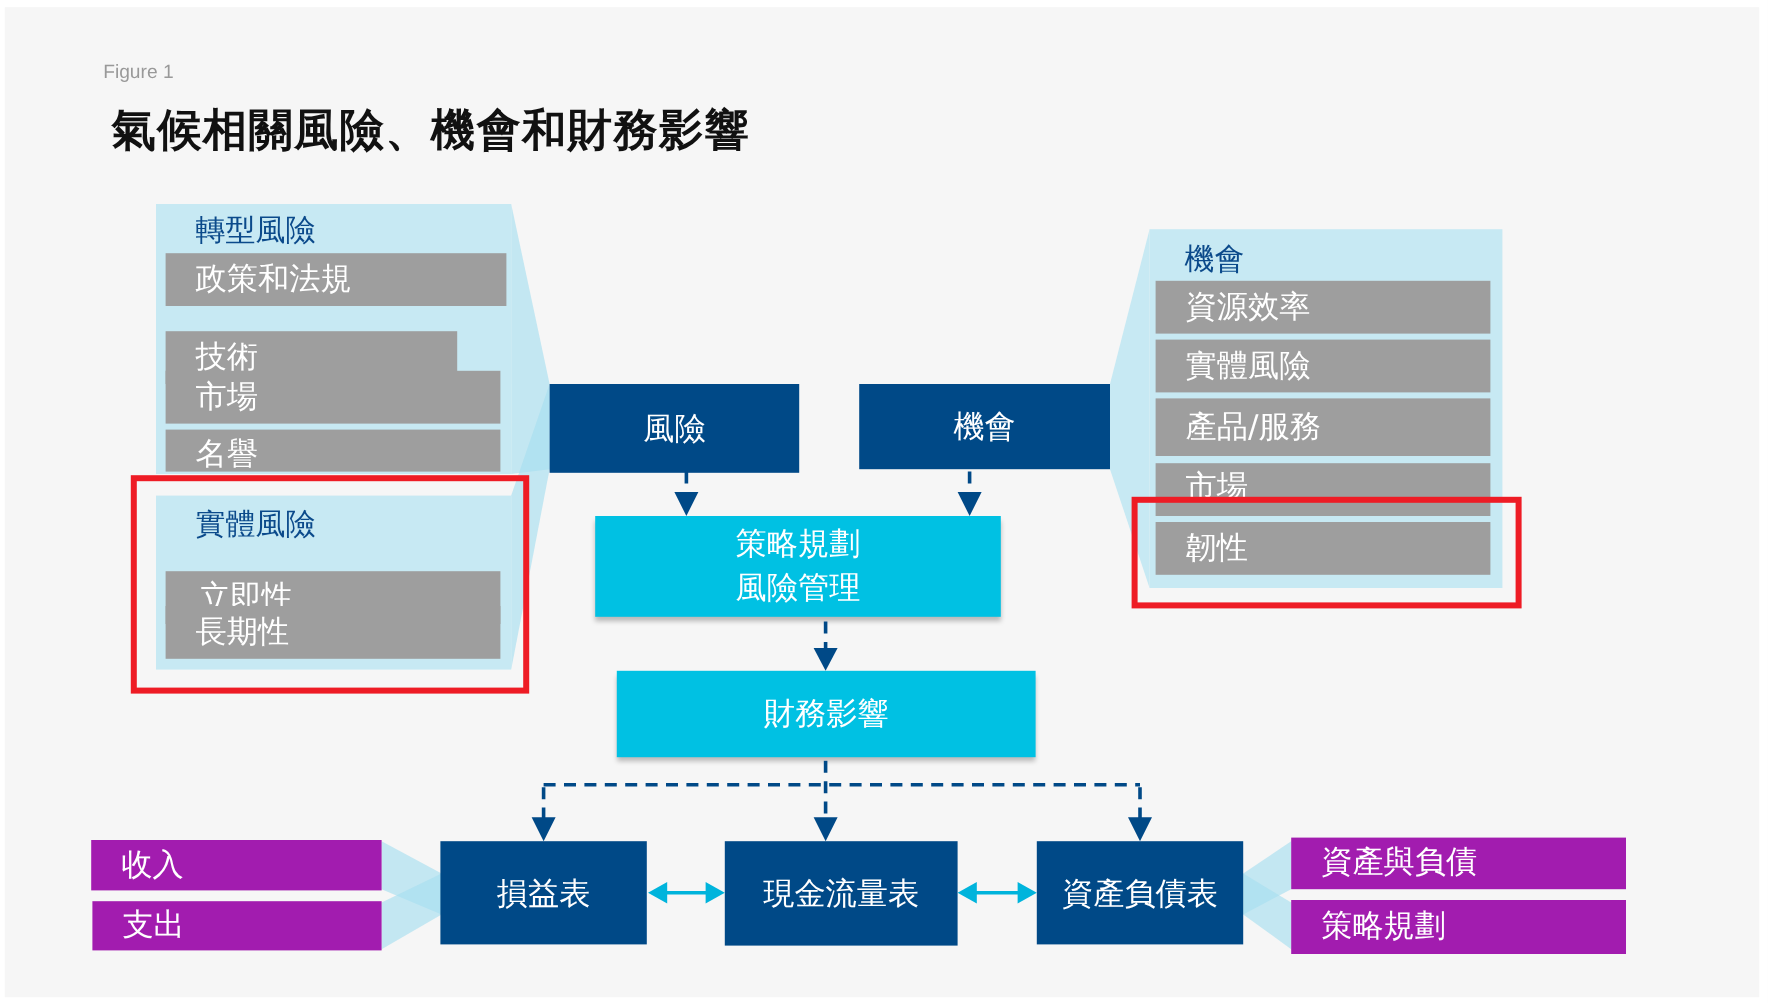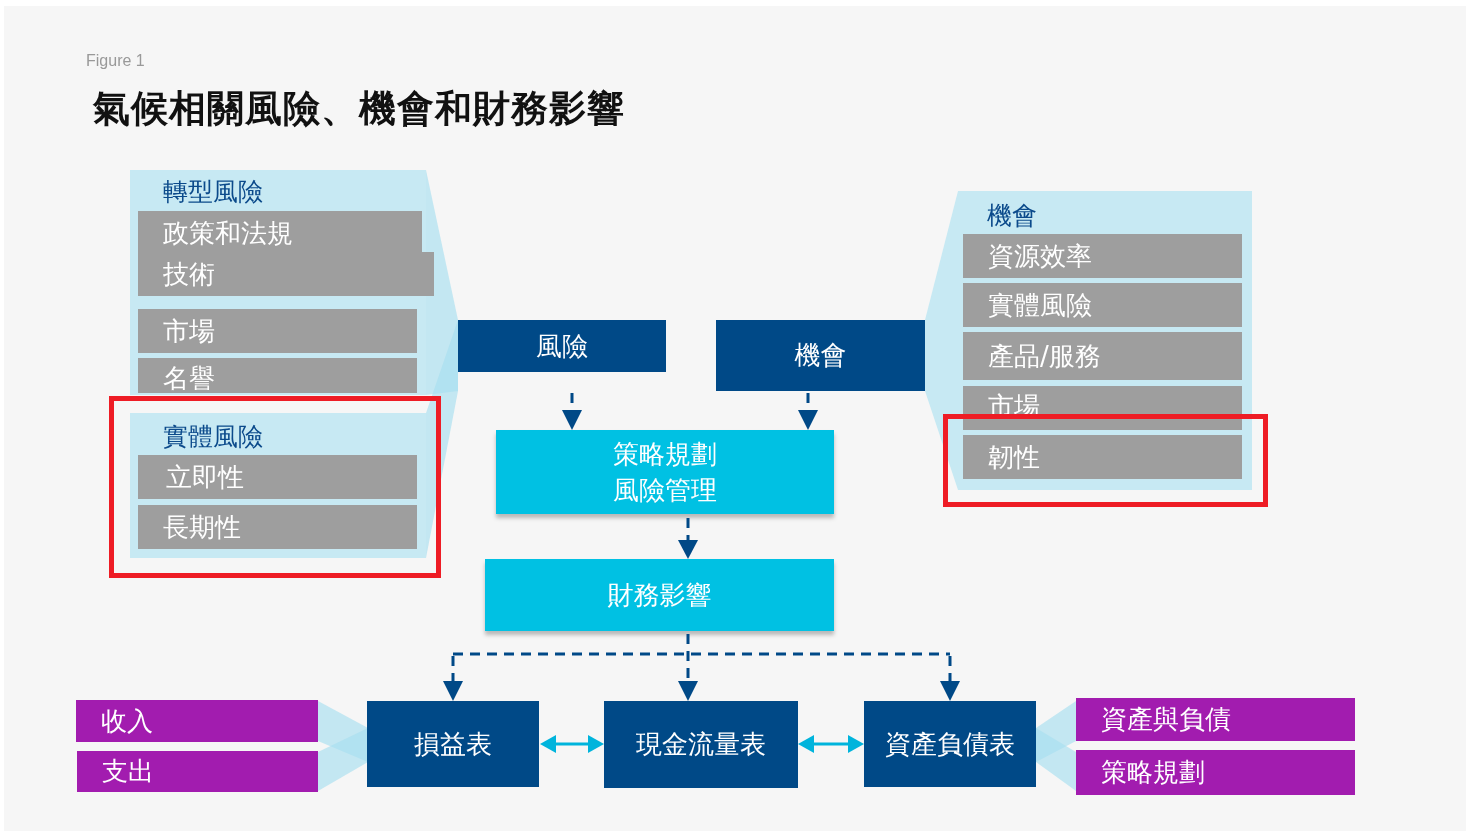--- a/index.html
+++ b/index.html
@@ -42,45 +42,45 @@
   <polygon points="318,701 368,728 368,762 318,741" fill="#a8dff0" opacity="0.65"></polygon>
   <polygon points="318,791 368,762 368,728 318,752" fill="#a8dff0" opacity="0.65"></polygon>
 
   <polygon points="1036,728 1076,701 1076,741 1036,762" fill="#a8dff0" opacity="0.65"></polygon>
   <polygon points="1036,728 1076,752 1076,791 1036,762" fill="#a8dff0" opacity="0.65"></polygon>
 </svg>
 
 <div class="group-bg" style="left:130px;top:170px;width:296px;height:225px;"></div>
 <div class="group-head" style="left:163px;top:175px;">轉型風險</div>
 <div class="item" style="left:138px;top:211px;width:284px;height:44px;">政策和法規</div>
-<div class="item" style="left:138px;top:252px;width:296px;height:44px;">技術</div>
+<div class="item" style="left:138px;top:276px;width:243px;height:44px;">技術</div>
 <div class="item" style="left:138px;top:309px;width:279px;height:44px;">市場</div>
 <div class="item" style="left:138px;top:358px;width:279px;height:35px;line-height:44px;font-family:Liberation Mono, monospace;">名譽</div>
 
 <div class="group-bg" style="left:130px;top:413px;width:296px;height:145px;"></div>
 <div class="group-head" style="left:163px;top:420px;">實體風險</div>
-<div class="item" style="left:138px;top:455px;width:279px;height:44px;padding-left:28px;">立即性</div>
+<div class="item" style="left:138px;top:476px;width:279px;height:44px;padding-left:28px;">立即性</div>
 <div class="item" style="left:138px;top:505px;width:279px;height:44px;">長期性</div>
 
 <div class="group-bg" style="left:958px;top:191px;width:294px;height:299px;"></div>
 <div class="group-head" style="left:987px;top:199px;">機會</div>
 <div class="item" style="left:963px;top:234px;width:279px;height:44px;">資源效率</div>
 <div class="item" style="left:963px;top:283px;width:279px;height:44px;">實體風險</div>
 <div class="item" style="left:963px;top:332px;width:279px;height:48px;line-height:48px;">產品/服務</div>
 <div class="item" style="left:963px;top:386px;width:279px;height:44px;line-height:40px;">市場</div>
 <div class="item" style="left:963px;top:435px;width:279px;height:44px;">韌性</div>
 
-<div class="navy" style="left:458px;top:320px;width:208px;height:52px;">風險</div>
+<div class="navy" style="left:458px;top:320px;width:208px;height:74px;">風險</div>
 <div class="navy" style="left:716px;top:320px;width:209px;height:71px;">機會</div>
 
 <div class="cyan" style="left:496px;top:430px;width:338px;height:84px;">
   <span>策略規劃</span>
   <span>風險管理</span>
 </div>
-<div class="cyan" style="left:485px;top:559px;width:349px;height:72px;">財務影響</div>
+<div class="cyan" style="left:514px;top:559px;width:349px;height:72px;font-family:Liberation Serif, serif;">財務影響</div>
 
 <div class="navy" style="left:367px;top:701px;width:172px;height:86px;">損益表</div>
 <div class="navy" style="left:604px;top:701px;width:194px;height:87px;text-align:center;">現金流量表</div>
 <div class="navy" style="left:864px;top:701px;width:172px;height:86px;">資產負債表</div>
 
 <div class="item dark" style="left:76px;top:700px;width:242px;height:42px;line-height:42px;">收入</div>
 <div class="item dark" style="left:77px;top:751px;width:241px;height:41px;line-height:41px;">支出</div>
 <div class="item dark" style="left:1076px;top:698px;width:279px;height:43px;line-height:43px;">資產與負債</div>
 <div class="item dark" style="left:1076px;top:750px;width:279px;height:45px;line-height:45px;">策略規劃</div>
 

